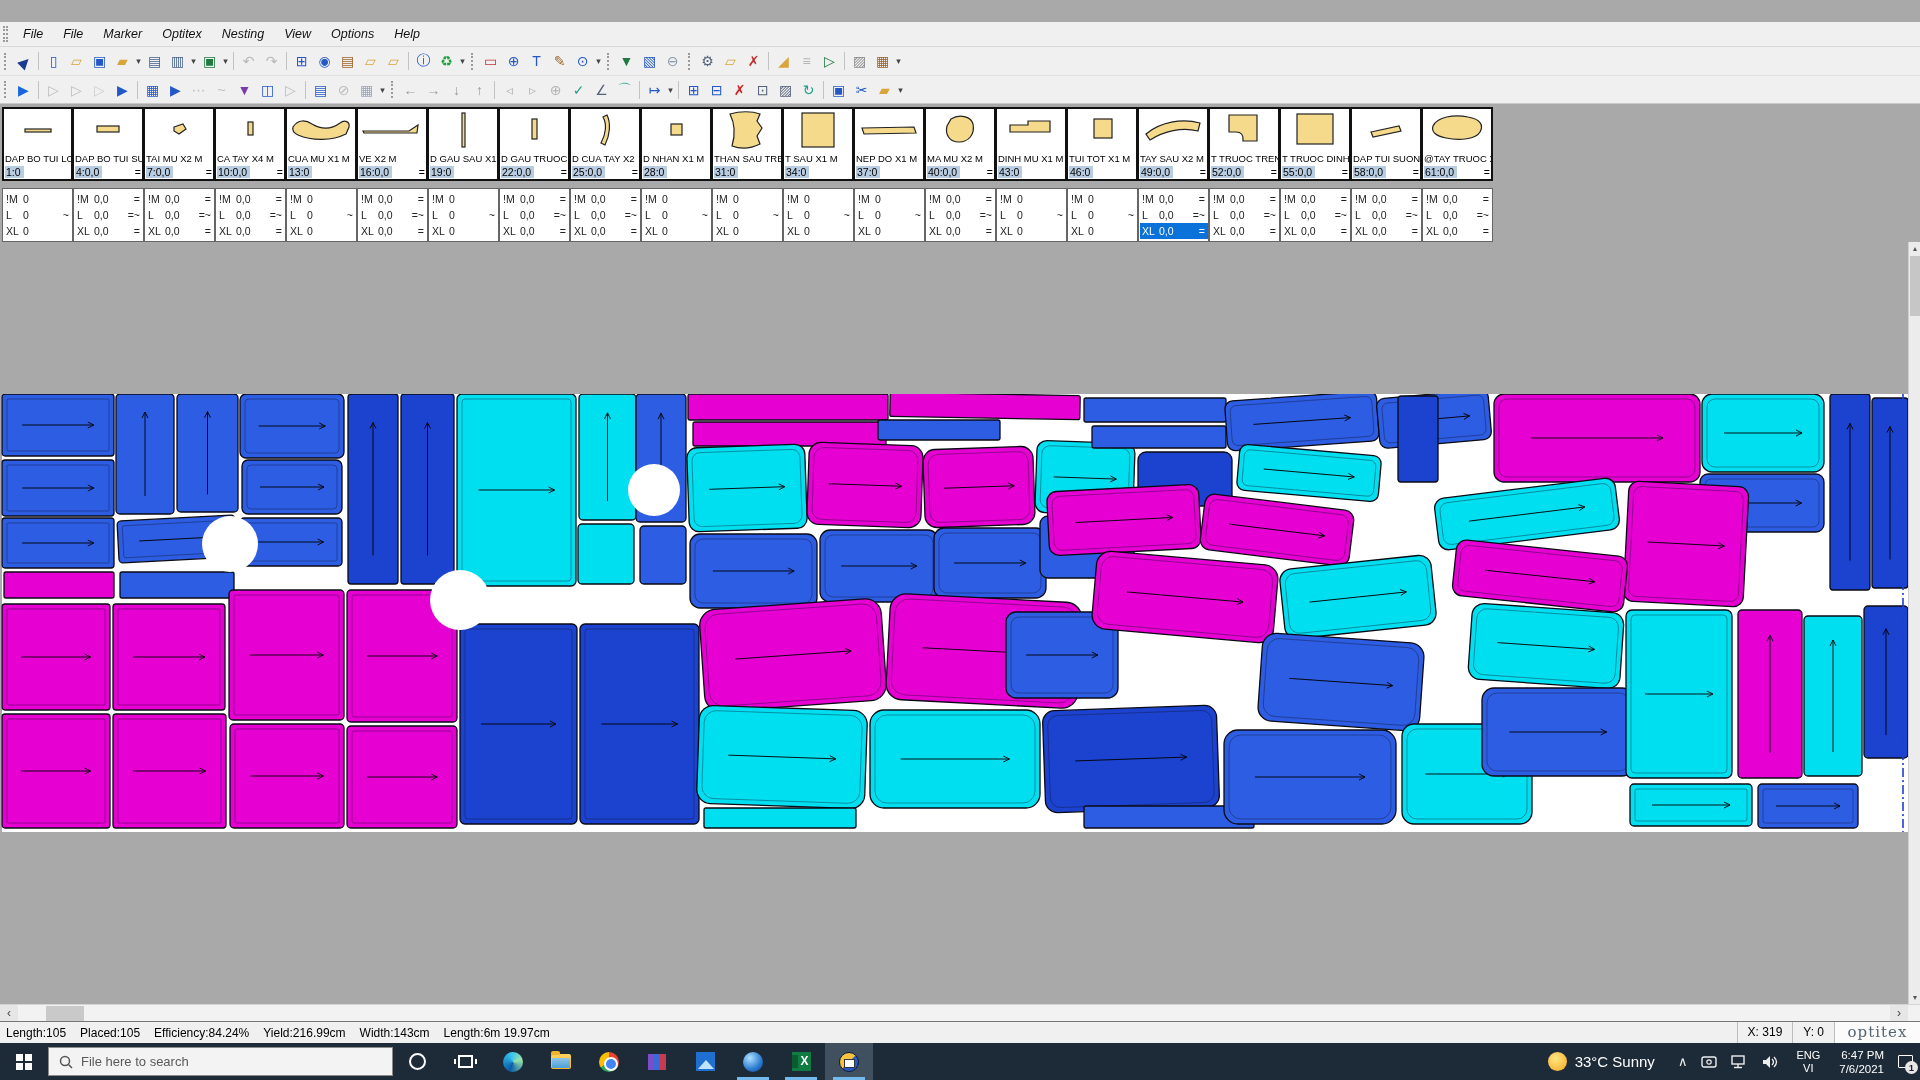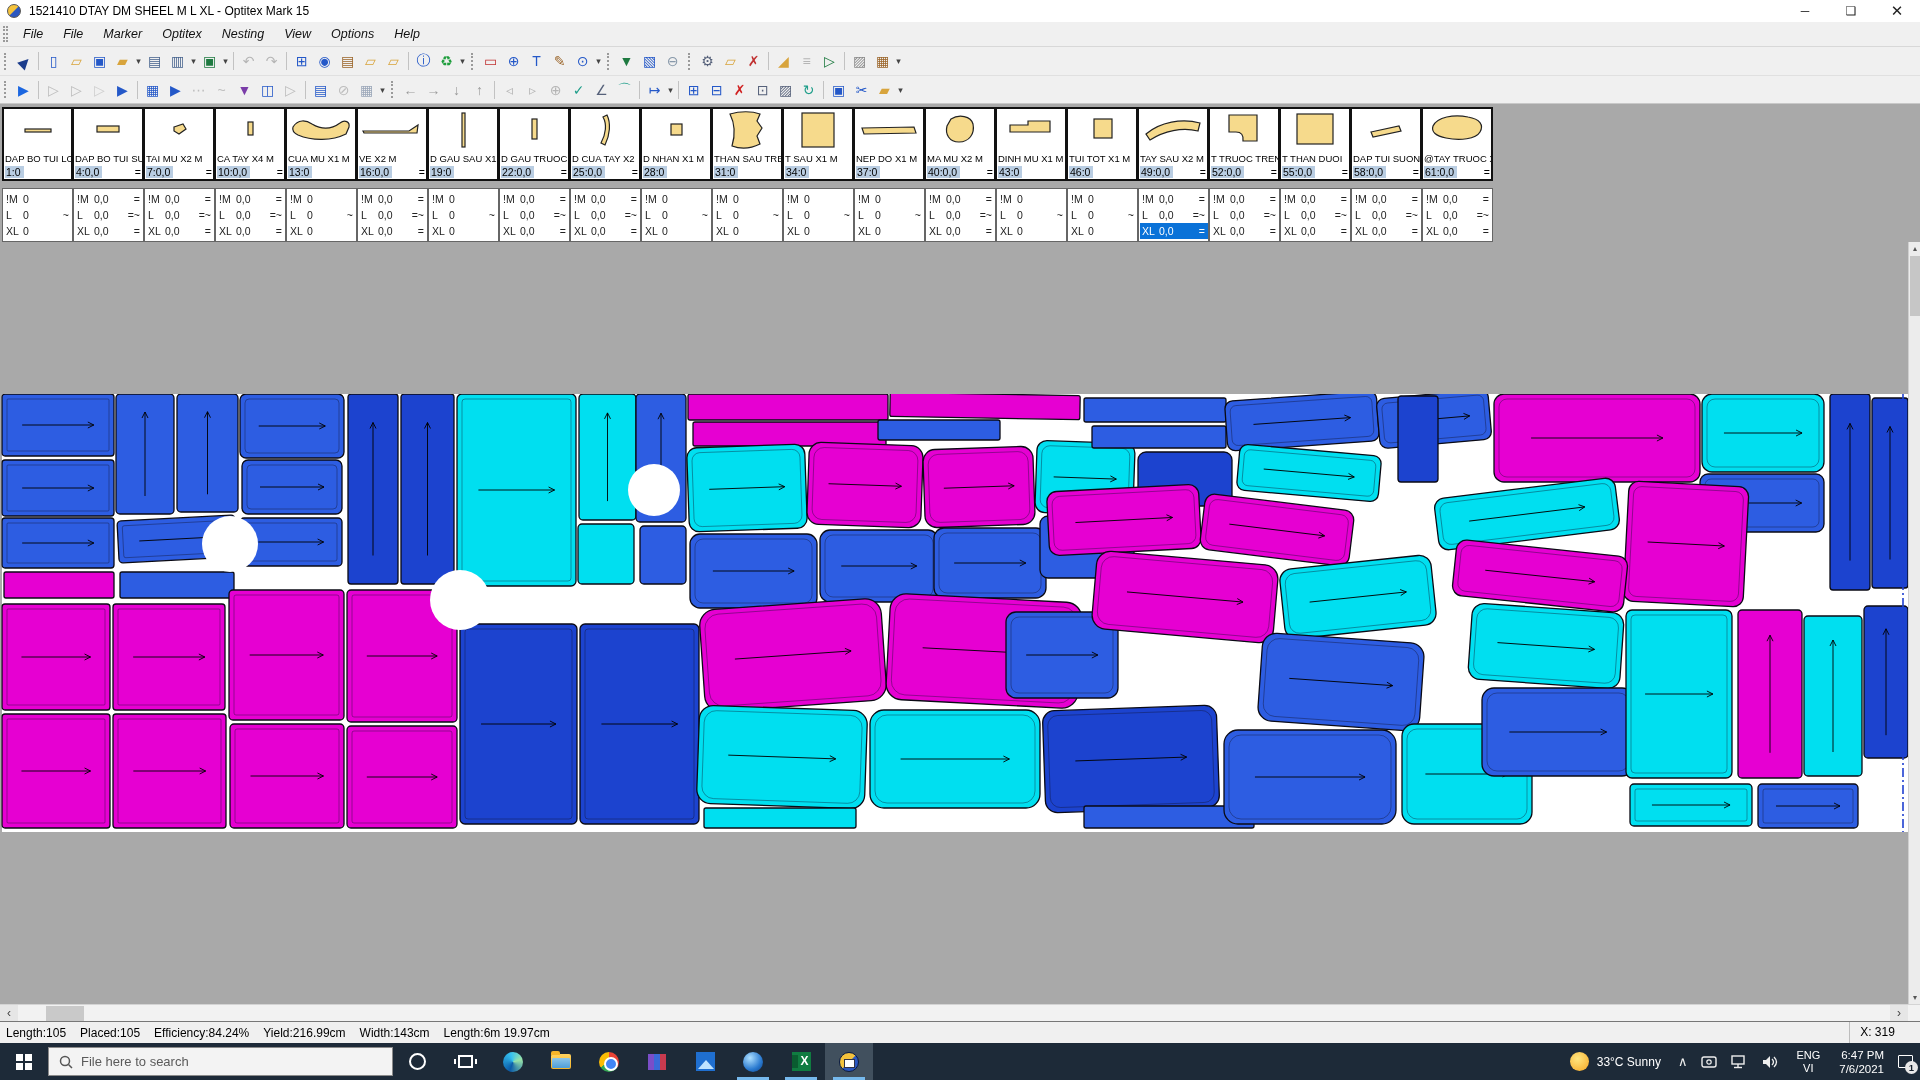--- a/index.html
+++ b/index.html
@@ -56,21 +56,21 @@
   .vscroll { position:absolute; right:0; top:242px; width:12px; height:762px; background:#ececec; border-left:1px solid #cfcfcf; }
   .vthumb { position:absolute; left:1px; top:14px; width:10px; height:60px; background:#c6c6c6; }
   .vsar { position:absolute; left:0; width:12px; height:13px; color:#555; font-size:8px; text-align:center; line-height:13px; }
   .hscroll { position:absolute; left:0; top:1004px; width:1920px; height:17px; background:#f2f2f2; border-top:1px solid #d4d4d4; }
   .hs-btn { position:absolute; top:0; width:18px; height:17px; font-size:12px; color:#444; text-align:center; line-height:16px; background:#e6e6e6; }
   .hs-thumb { position:absolute; left:46px; top:1px; width:38px; height:15px; background:#c9c9c9; }
 
   
   .statusbar { position:absolute; left:0; top:1021px; width:1920px; height:22px; background:#f0f0f0; border-top:1px solid #777; display:flex; align-items:center; font-size:12px; color:#000; }
   .st-left { padding-left:6px; display:flex; gap:14px; }
-  .st-right { margin-left:auto; display:flex; align-items:center; height:22px;flex-direction:column; }
+  .st-right { margin-left:auto; display:flex; align-items:center; height:22px; }
   .st-box { border-left:1px solid #bdbdbd; height:22px; line-height:21px; padding:0 10px; }
   .brand { width:86px; height:22px; background:#fbfbfb; border-left:1px solid #bdbdbd; text-align:center;
            font-family:"DejaVu Serif",serif; font-size:15px; color:#55656f; letter-spacing:1px; line-height:21px; }
 
   
   .taskbar { position:absolute; left:0; top:1043px; width:1920px; height:37px; background:#1d2a38; display:flex; align-items:center; }
   .start { width:48px; height:37px; display:flex; align-items:center; justify-content:center; }
   .winlogo { width:16px; height:16px; display:grid; grid-template-columns:7px 7px; grid-template-rows:7px 7px; gap:2px; }
   .winlogo div { background:#fff; }
   .searchbox { width:345px; height:29px; background:#f3f3f3; border:1px solid #8a8a8a; display:flex; align-items:center; gap:8px; padding-left:10px; }
@@ -93,42 +93,33 @@
   .photos { width:19px; height:19px; background:#1f6fd0; position:relative; overflow:hidden; }
   .photos::after { content:""; position:absolute; left:2px; bottom:2px; border-left:8px solid transparent; border-right:8px solid transparent; border-bottom:9px solid #bfe3ff; }
   .ball { width:20px; height:20px; border-radius:50%; background:radial-gradient(circle at 35% 30%,#aee0ff,#2a7ad0 60%,#0b3f86); }
   .excel { width:19px; height:19px; background:#107c41; position:relative; }
   .excel::before { content:""; position:absolute; left:0; top:3px; width:6px; height:13px; background:#0a5c30; }
   .excel::after { content:"X"; position:absolute; right:2px; top:2px; color:#fff; font-size:12px; font-weight:bold; }
   .opti { width:20px; height:20px; border-radius:50%; background:linear-gradient(135deg,#f5c33c 48%,#2b57c0 52%); border:1px solid #0a1a40; position:relative; }
   .opti::after { content:""; position:absolute; left:4px; top:6px; width:9px; height:7px; background:#fff; border:1px solid #334; }
   .tray { margin-left:auto; display:flex; align-items:center; height:37px; color:#fff; }
   .sun { width:19px; height:19px; border-radius:50%; background:radial-gradient(circle at 40% 35%,#ffe680,#f5a623); margin-right:8px; }
-  .weather-text { font-size:12px; color:#fff; margin-right:10px; }
+  .weather-text { font-size:15px; color:#fff; margin-right:16px; }
   .tray-glyph { font-size:13px; color:#eee; margin:0 7px; }
   .lang { text-align:center; font-size:11px; line-height:13px; margin:0 9px; }
   .clock { text-align:right; font-size:11.5px; line-height:14px; margin:0 10px; }
   .notif { width:22px; height:37px; display:flex; align-items:center; justify-content:center; position:relative; margin-right:4px; }
   .notif-box { width:15px; height:13px; border:1.5px solid #fff; border-radius:1px; }
   .notif-badge { position:absolute; right:-2px; bottom:6px; width:13px; height:13px; border-radius:50%; background:#e8e8e8; color:#16202c; font-size:9.5px; font-weight:bold; text-align:center; line-height:13px; }
 </style>
 </head>
 <body>
 
 <div id="app">
 
-  <div class="titlebar">
-    <div class="app-ball"></div>
-    <div class="title-text">1521410 DTAY DM SHEEL M L XL - Optitex Mark 15</div>
-    <div class="caption-btns">
-      <div class="cap-btn">─</div>
-      <div class="cap-btn">❑</div>
-      <div class="cap-btn close">✕</div>
-    </div>
-  </div>
 
   <div class="menubar">
     <div class="grip"></div>
     <span id="menu-items"><span class="menu-item">File</span><span class="menu-item">File</span><span class="menu-item">Marker</span><span class="menu-item">Optitex</span><span class="menu-item">Nesting</span><span class="menu-item">View</span><span class="menu-item">Options</span><span class="menu-item">Help</span></span>
   </div>
 
   <div class="toolbar tb1" id="toolbar1">
       <div class="tbgrip"></div>
       <span class="tbicon rot" style="color: rgb(27, 60, 140);">▶</span>
       <div class="tbsep"></div>
@@ -445,21 +436,21 @@
           <span class="pnum">52:0,0</span>
           <span class="peq">=</span>
         </div>
       </div>
       <div class="pcell">
         <svg class="pshape" viewBox="0 0 66 42">
           <g fill="#f6da8c" stroke="#222" stroke-width="1.2">
             <rect x="15" y="4" width="36" height="30"></rect>
           </g>
         </svg>
-        <div class="pname">T THAN DUOI</div>
+        <div class="pname">T TRUOC DINH</div>
         <div class="pnumrow">
           <span class="pnum">55:0,0</span>
           <span class="peq">=</span>
         </div>
       </div>
       <div class="pcell">
         <svg class="pshape" viewBox="0 0 66 42">
           <g fill="#f6da8c" stroke="#222" stroke-width="1.2">
             <path d="M18 22 l28 -6 2 5 -28 6 z"></path>
           </g>

